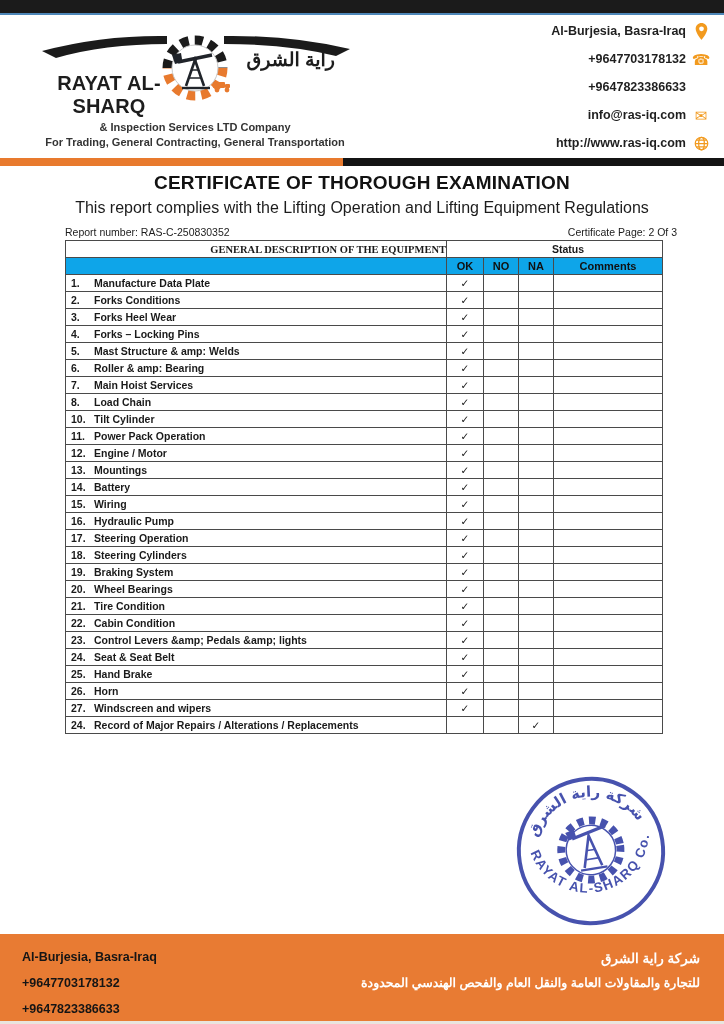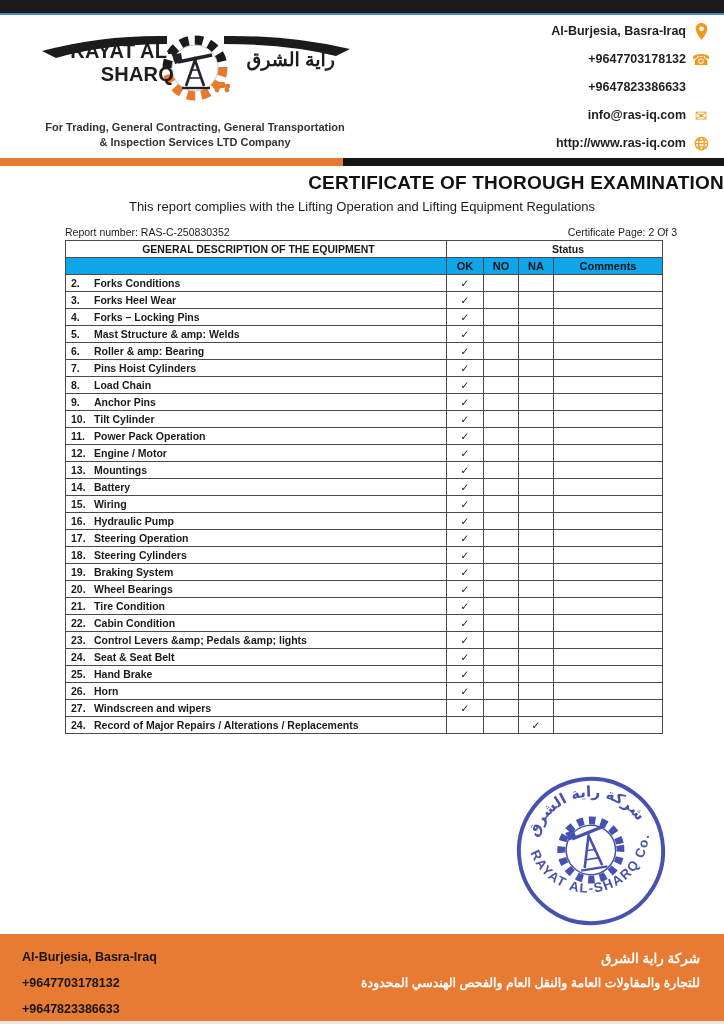--- a/index.html
+++ b/index.html
@@ -7,53 +7,53 @@
   .page {
     position:relative; width:724px; height:1024px; margin:0 auto;
     background:#fff; overflow:hidden;
     font-family:"Liberation Sans", sans-serif; color:#1a1a1a;
   }
   
   .top-bar { position:absolute; left:0; top:0; width:724px; height:15px;
     background:#1b1b1b; border-bottom:2px solid #4e87b8; }
   
   .logo-svg { position:absolute; left:40px; top:20px; }
-  .brand-en { position:absolute; left:44px; top:40px; width:130px;
-    font-size:20px; font-weight:800; letter-spacing:.2px; color:#1d1d1d; text-align:right; }
+  .brand-en { position:absolute; left:44px; top:72px; width:130px;
+    font-size:20px; font-weight:800; letter-spacing:.2px; color:#1d1d1d; text-align:center; }
   .brand-ar { position:absolute; left:217px; top:48px; width:118px;
     font-size:19px; font-weight:700; color:#1d1d1d; text-align:right; direction:rtl; }
   .tagline { position:absolute; left:30px; top:120px; width:330px; text-align:center;
     font-size:11px; font-weight:700; color:#343434; line-height:15px; }
   
   .contacts { position:absolute; right:12px; top:22px; width:260px; }
   .contact-row { display:flex; justify-content:flex-end; align-items:center;
     height:18px; margin-bottom:10px; }
   .contact-text { font-size:12.5px; font-weight:600; color:#1f1f1f; }
   .contact-icn { width:22px; height:18px; display:flex; align-items:center;
     justify-content:center; margin-left:4px; }
   .glyph-icn { font-size:15px; color:#f29a1e; line-height:1; }
   
   .divider { position:absolute; left:0; top:158px; width:724px; height:8px; display:flex; }
   .divider .seg-orange { width:343px; height:8px; background:#e87a2e; }
   .divider .seg-black { flex:1; height:8px; background:#141414; }
   
-  .cert-title { position:absolute; left:0; top:172px; width:724px; text-align:right;
+  .cert-title { position:absolute; left:0; top:172px; width:724px; text-align:center;
     font-size:19px; font-weight:800; color:#121212; letter-spacing:.2px; }
   .cert-subtitle { position:absolute; left:0; top:199px; width:724px; text-align:center;
-    font-size:13px; color:#1c1c1c; }
+    font-size:16px; color:#1c1c1c; }
   
   .meta-row { position:absolute; left:65px; top:226px; width:612px;
     display:flex; justify-content:space-between; font-size:10.5px; color:#1c1c1c; }
   
   table.equip { position:absolute; left:65px; top:240px; width:597px;
     border-collapse:collapse; table-layout:fixed; }
   table.equip td, table.equip th { border:1px solid #4a4a4a; height:17px;
     font-size:10.5px; overflow:hidden; white-space:nowrap; }
-  th.desc-head { text-align:center; padding-left:5px; font-weight:700; font-size:11px;
-    border-top:2px solid #333; border-left:2px solid #333; }
+  th.desc-head { text-align:right; padding-left:5px; font-weight:700; font-size:11px;
+    border-top:2px solid #333; border-left:2px solid #333;font-family:Liberation Serif, serif; }
   th.status-head { text-align:center; font-weight:700; font-size:11px;
     border-top:2px solid #333; border-right:2px solid #333;padding-left:27px; }
   tr.col-heads td, tr.col-heads th { background:#0ea5e9; font-weight:700;
     text-align:center; font-size:11px; color:#111; }
   td.c-desc { text-align:left; padding-left:5px; font-weight:700; }
   td.c-desc .c-num { display:inline-block; width:23px; }
   td.c-ok, td.c-no, td.c-na { text-align:center; font-size:12px; color:#161616; }
   td.c-com { }
   
   .stamp { position:absolute; left:512px; top:772px; width:158px; height:158px; }
@@ -95,22 +95,22 @@
     <rect x="173" y="62" width="12" height="6" rx="1" fill="#e87a2e"></rect>
     <rect x="185" y="64" width="5" height="4" rx="1" fill="#e87a2e"></rect>
     <circle cx="177" cy="70" r="2.4" fill="#e87a2e"></circle>
     <circle cx="187" cy="70" r="2.4" fill="#e87a2e"></circle>
   </svg>
 
   <div class="brand-en">RAYAT AL-SHARQ</div>
   <div class="brand-ar">راية الشرق</div>
 
   <div class="tagline">
+    <div>&amp; Inspection Services LTD Company</div>
     <div>For Trading, General Contracting, General Transportation</div>
-    <div>&amp; Inspection Services LTD Company</div>
   </div>
 
   <div class="contacts">
     <div class="contact-row">
       <span class="contact-text">Al-Burjesia, Basra-Iraq</span>
       <span class="contact-icn">
         <svg width="13" height="17" viewBox="0 0 24 32">
             <path fill="#f29a1e" d="M12 0C5.9 0 1 4.9 1 11c0 8 11 21 11 21s11-13 11-21C23 4.9 18.1 0 12 0zm0 15.5A4.5 4.5 0 1 1 12 6.5a4.5 4.5 0 0 1 0 9z"></path>
           </svg>
       </span>
@@ -171,20 +171,27 @@
       </tr>
       <tr class="col-heads">
         <td></td>
         <th>OK</th>
         <th>NO</th>
         <th>NA</th>
         <th>Comments</th>
       </tr>
     </thead>
     <tbody>
+    <tr>
+      <td class="c-desc"><span class="c-num">1.</span><span class="c-label">Manufacture Data Plate</span></td>
+      <td class="c-ok">✓</td>
+      <td class="c-no"></td>
+      <td class="c-na"></td>
+      <td class="c-com"></td>
+    </tr>
 
     <tr>
       <td class="c-desc"><span class="c-num">2.</span><span class="c-label">Forks Conditions</span></td>
       <td class="c-ok">✓</td>
       <td class="c-no"></td>
       <td class="c-na"></td>
       <td class="c-com"></td>
     </tr>
 
     <tr>
@@ -213,42 +220,35 @@
 
     <tr>
       <td class="c-desc"><span class="c-num">6.</span><span class="c-label">Roller &amp; amp: Bearing</span></td>
       <td class="c-ok">✓</td>
       <td class="c-no"></td>
       <td class="c-na"></td>
       <td class="c-com"></td>
     </tr>
 
     <tr>
-      <td class="c-desc"><span class="c-num">7.</span><span class="c-label">Pins Hoist Cylinders</span></td>
+      <td class="c-desc"><span class="c-num">7.</span><span class="c-label">Main Hoist Services</span></td>
       <td class="c-ok">✓</td>
       <td class="c-no"></td>
       <td class="c-na"></td>
       <td class="c-com"></td>
     </tr>
 
     <tr>
       <td class="c-desc"><span class="c-num">8.</span><span class="c-label">Load Chain</span></td>
       <td class="c-ok">✓</td>
       <td class="c-no"></td>
       <td class="c-na"></td>
       <td class="c-com"></td>
     </tr>
 
-    <tr>
-      <td class="c-desc"><span class="c-num">9.</span><span class="c-label">Anchor Pins</span></td>
-      <td class="c-ok">✓</td>
-      <td class="c-no"></td>
-      <td class="c-na"></td>
-      <td class="c-com"></td>
-    </tr>
 
     <tr>
       <td class="c-desc"><span class="c-num">10.</span><span class="c-label">Tilt Cylinder</span></td>
       <td class="c-ok">✓</td>
       <td class="c-no"></td>
       <td class="c-na"></td>
       <td class="c-com"></td>
     </tr>
 
     <tr>

